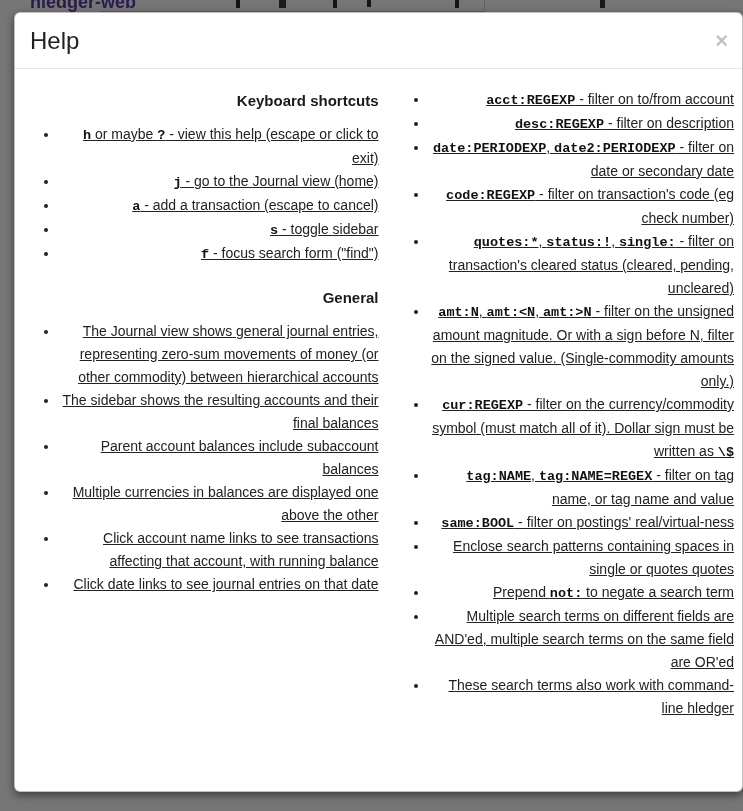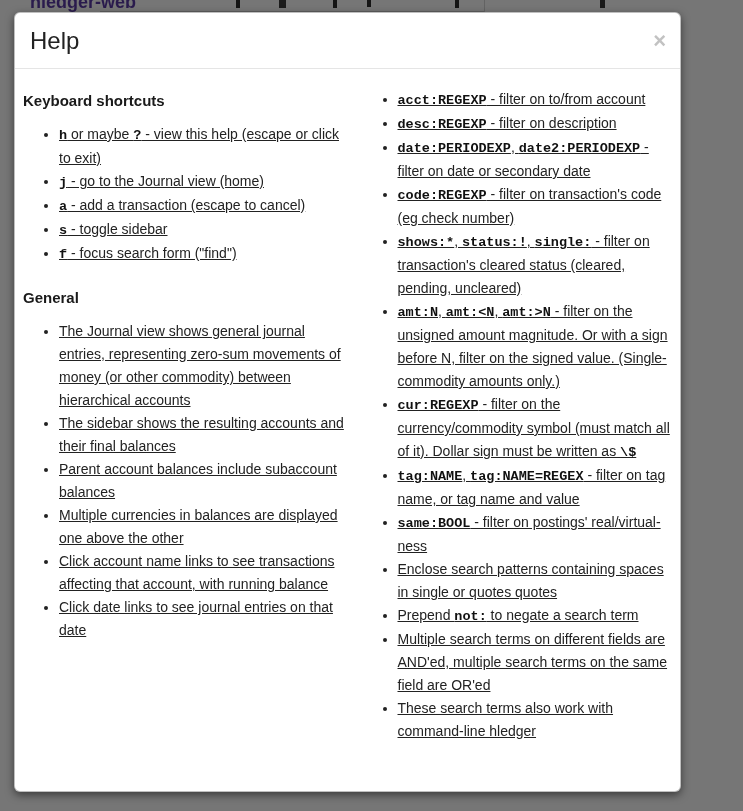--- a/index.html
+++ b/index.html
@@ -34,21 +34,21 @@
   .frag1 { left:236px; width:4px; height:8px; }
   .frag2 { left:279px; width:7px; height:8px; background:#1c1c1c; }
   .frag3 { left:333px; width:4px; height:8px; }
   .frag4 { left:367px; width:4px; height:7px; }
   .frag5 { left:455px; width:4px; height:8px; }
   .frag6 { left:600px; width:5px; height:8px; background:#1a1a1a; }
 
   
   .modal {
     position:absolute; left:14px; top:12px;
-    width:667px; height:780px;
+    width:729px; height:780px;
     background:#ffffff;
     border:1px solid rgba(0,0,0,.25);
     border-radius:6px;
     box-shadow:0 3px 9px rgba(0,0,0,.5);
     overflow:hidden;
   }
   .modal-header {
     position:relative;
     padding:13px 15px 12px 15px;
     border-bottom:1px solid #e5e5e5;
@@ -65,21 +65,21 @@
     font-size:22px; font-weight:bold; line-height:1;
     color:#c2c2c2;
     cursor:pointer;
     font-family:"Liberation Sans", sans-serif;
   }
   .modal-body {
     padding:8px;
     display:grid;
     grid-template-columns:1fr 1fr;
   }
-  .col { min-width:0; }
+  .col { min-width:0;text-align:right; }
   .col-right { padding-left:14px; }
 
   .section-heading {
     font-size:15px; font-weight:bold;
     color:#1a1a1a;
     margin:12px 0 0 0;
     line-height:23px;
   }
   ul.help-list {
     margin:11px 0 20px 0;
@@ -138,21 +138,21 @@
           <li>Click account name links to see transactions affecting that account, with running balance</li>
           <li>Click date links to see journal entries on that date</li>
         </ul>
       </div>
     <div class="col col-right" id="col-right">
         <ul class="help-list">
           <li><code>acct:REGEXP</code> - filter on to/from account</li>
           <li><code>desc:REGEXP</code> - filter on description</li>
           <li><code>date:PERIODEXP</code>, <code>date2:PERIODEXP</code> - filter on date or secondary date</li>
           <li><code>code:REGEXP</code> - filter on transaction's code (eg check number)</li>
-          <li><code>shows:*</code>, <code>status:!</code>, <code>single:</code> - filter on transaction's cleared status (cleared, pending, uncleared)</li>
+          <li><code>quotes:*</code>, <code>status:!</code>, <code>single:</code> - filter on transaction's cleared status (cleared, pending, uncleared)</li>
           <li><code>amt:N</code>, <code>amt:&lt;N</code>, <code>amt:&gt;N</code> - filter on the unsigned amount magnitude. Or with a sign before N, filter on the signed value. (Single-commodity amounts only.)</li>
           <li><code>cur:REGEXP</code> - filter on the currency/commodity symbol (must match all of it). Dollar sign must be written as <code>\$</code></li>
           <li><code>tag:NAME</code>, <code>tag:NAME=REGEX</code> - filter on tag name, or tag name and value</li>
           <li><code>same:BOOL</code> - filter on postings' real/virtual-ness</li>
           <li>Enclose search patterns containing spaces in single or quotes quotes</li>
           <li>Prepend <code>not:</code> to negate a search term</li>
           <li>Multiple search terms on different fields are AND'ed, multiple search terms on the same field are OR'ed</li>
           <li>These search terms also work with command-line hledger</li>
         </ul>
       </div>

